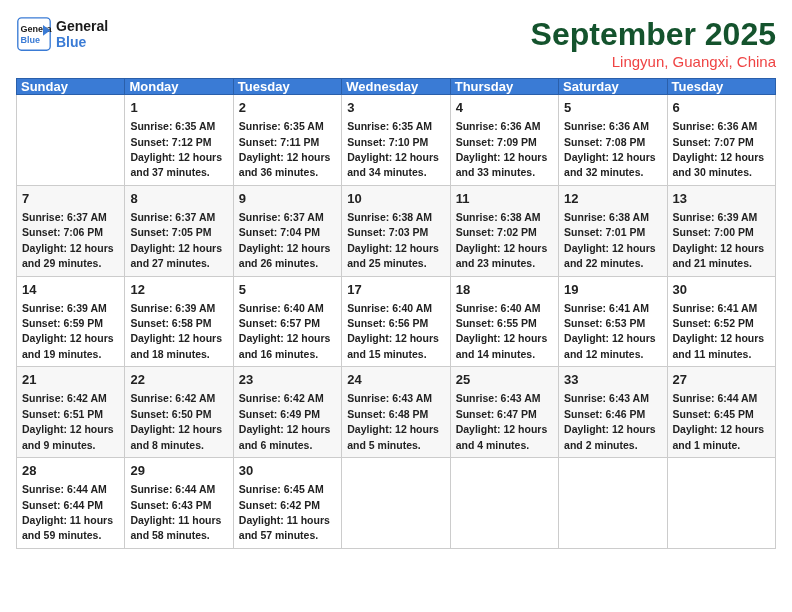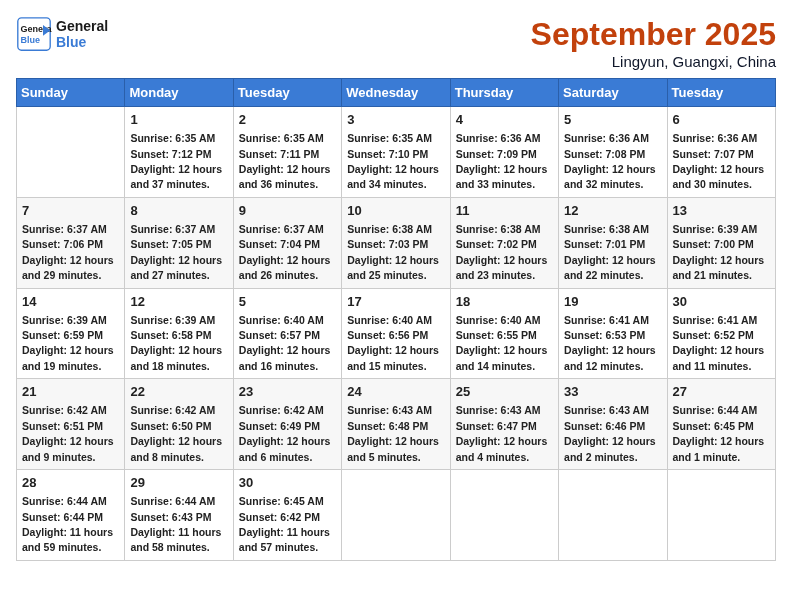--- a/index.html
+++ b/index.html
@@ -24,35 +24,35 @@
     .logo-icon {
       width: 36px;
       height: 36px;
     }
     .title-block {
       text-align: right;
     }
     .month-title {
       font-size: 32px;
       font-weight: bold;
-      color: #c2410c;
+      color: #14532d;
     }
     .location {
       font-size: 15px;
-      color: #0f172a;
+      color: #ef4444;
     }
     table {
       width: 100%;
       border-collapse: collapse;
       font-size: 11px;
     }
     thead tr th {
       background: #3a7bd5;
       color: #fff;
-      padding: 6px 4px;
+      padding: 0 4px;
       text-align: left;
       font-size: 13px;
       font-weight: bold;
       border: 1px solid #2a5faa;
     }
     tbody tr td {
       border: 1px solid #ccc;
       vertical-align: top;
       padding: 4px 5px;
       width: calc(100% / 7);

